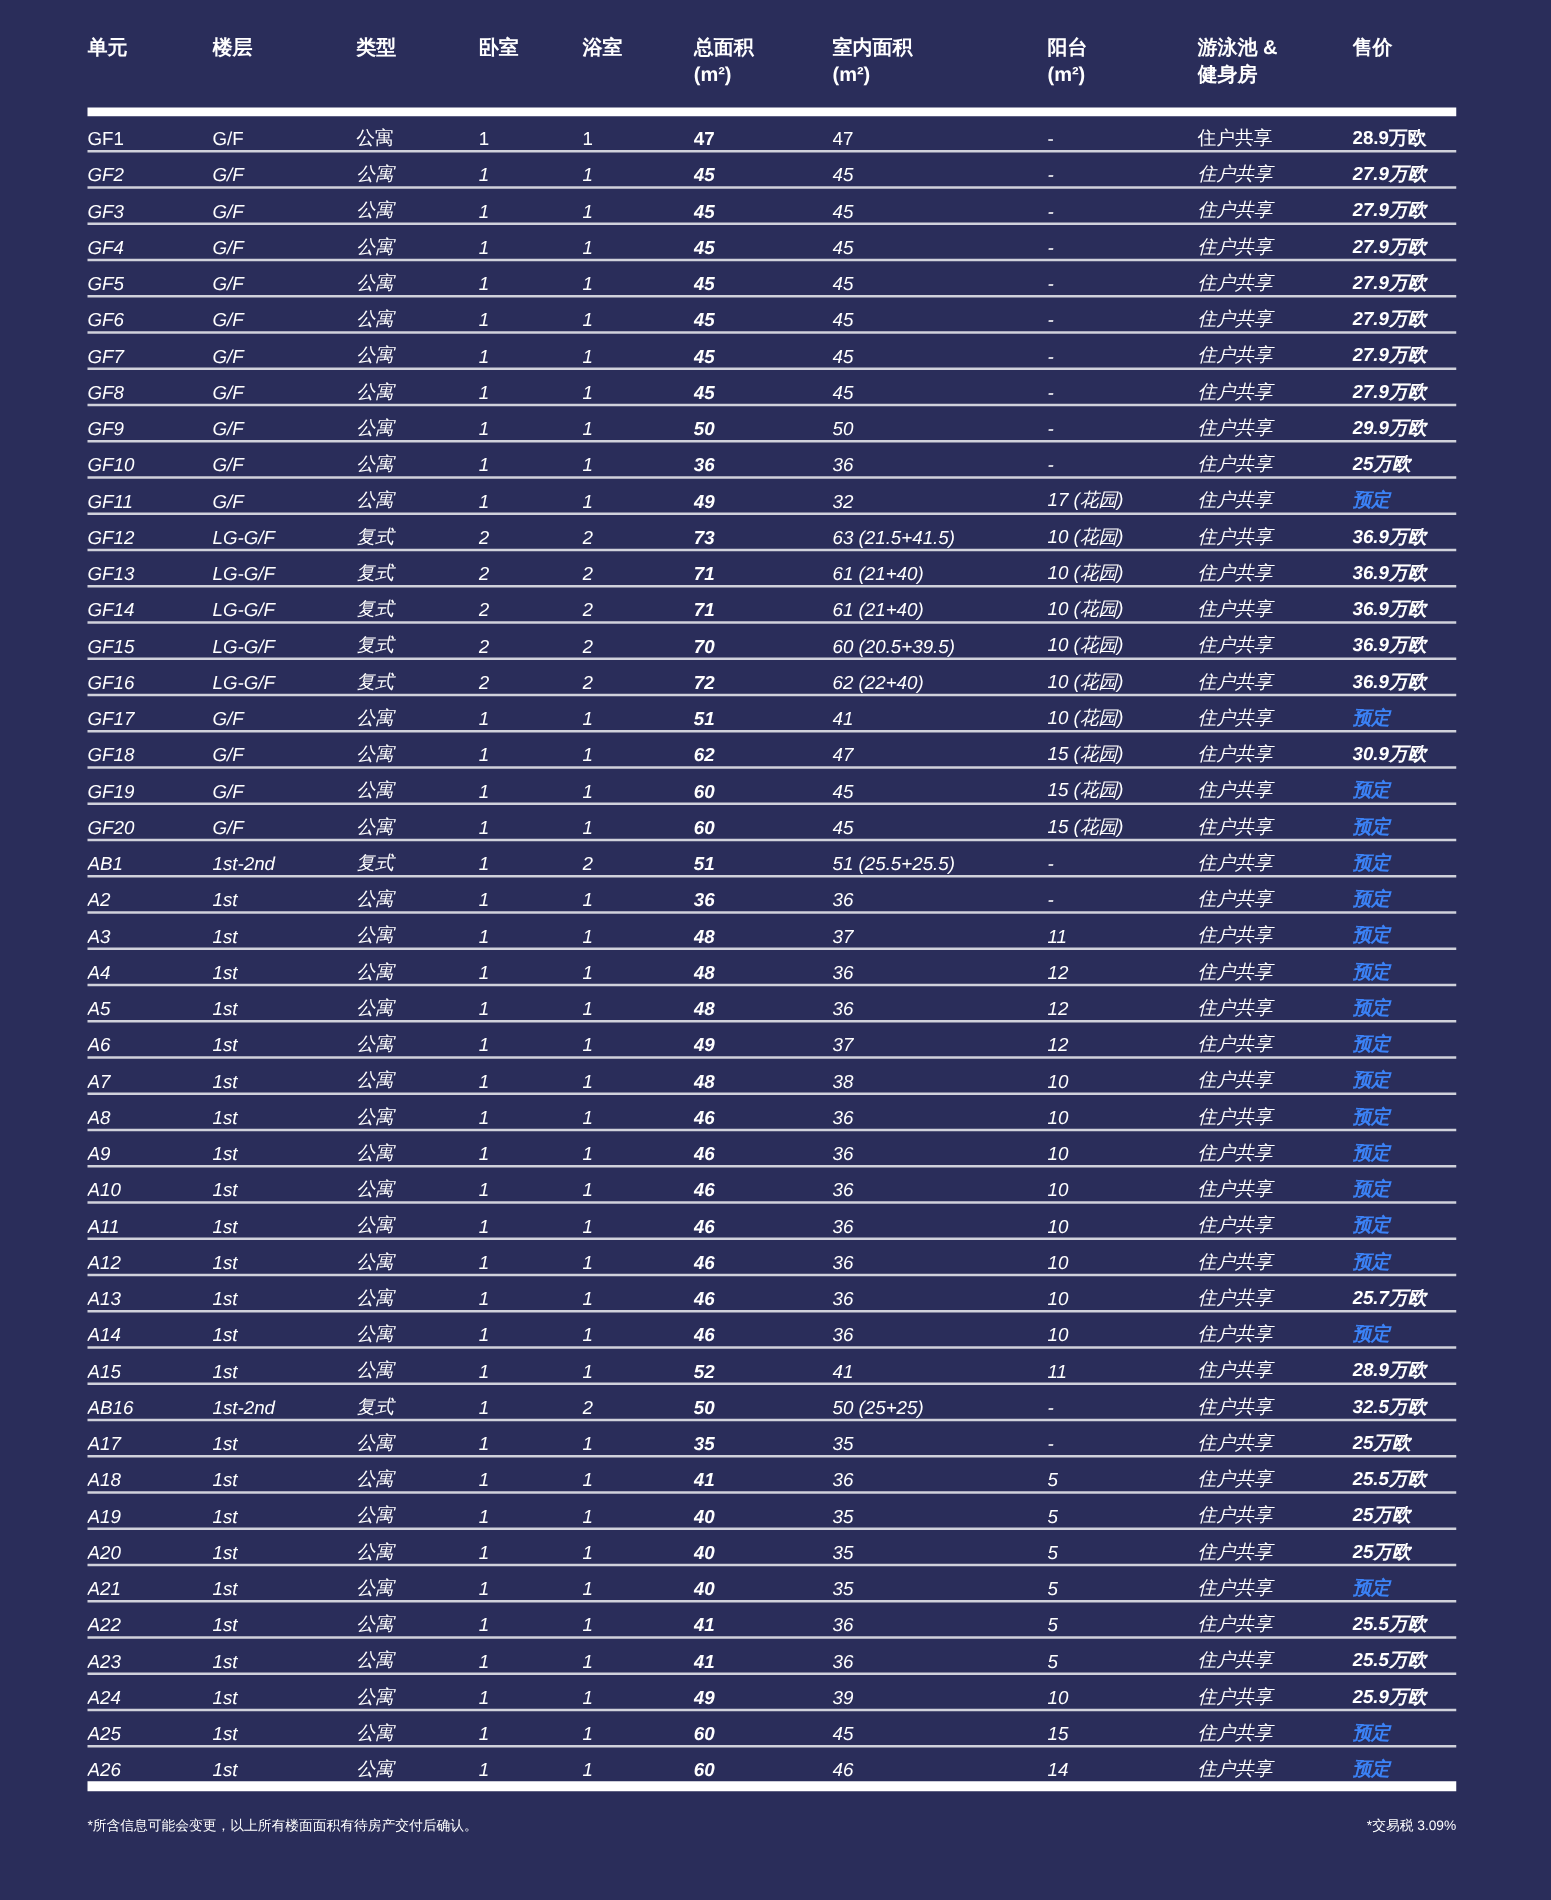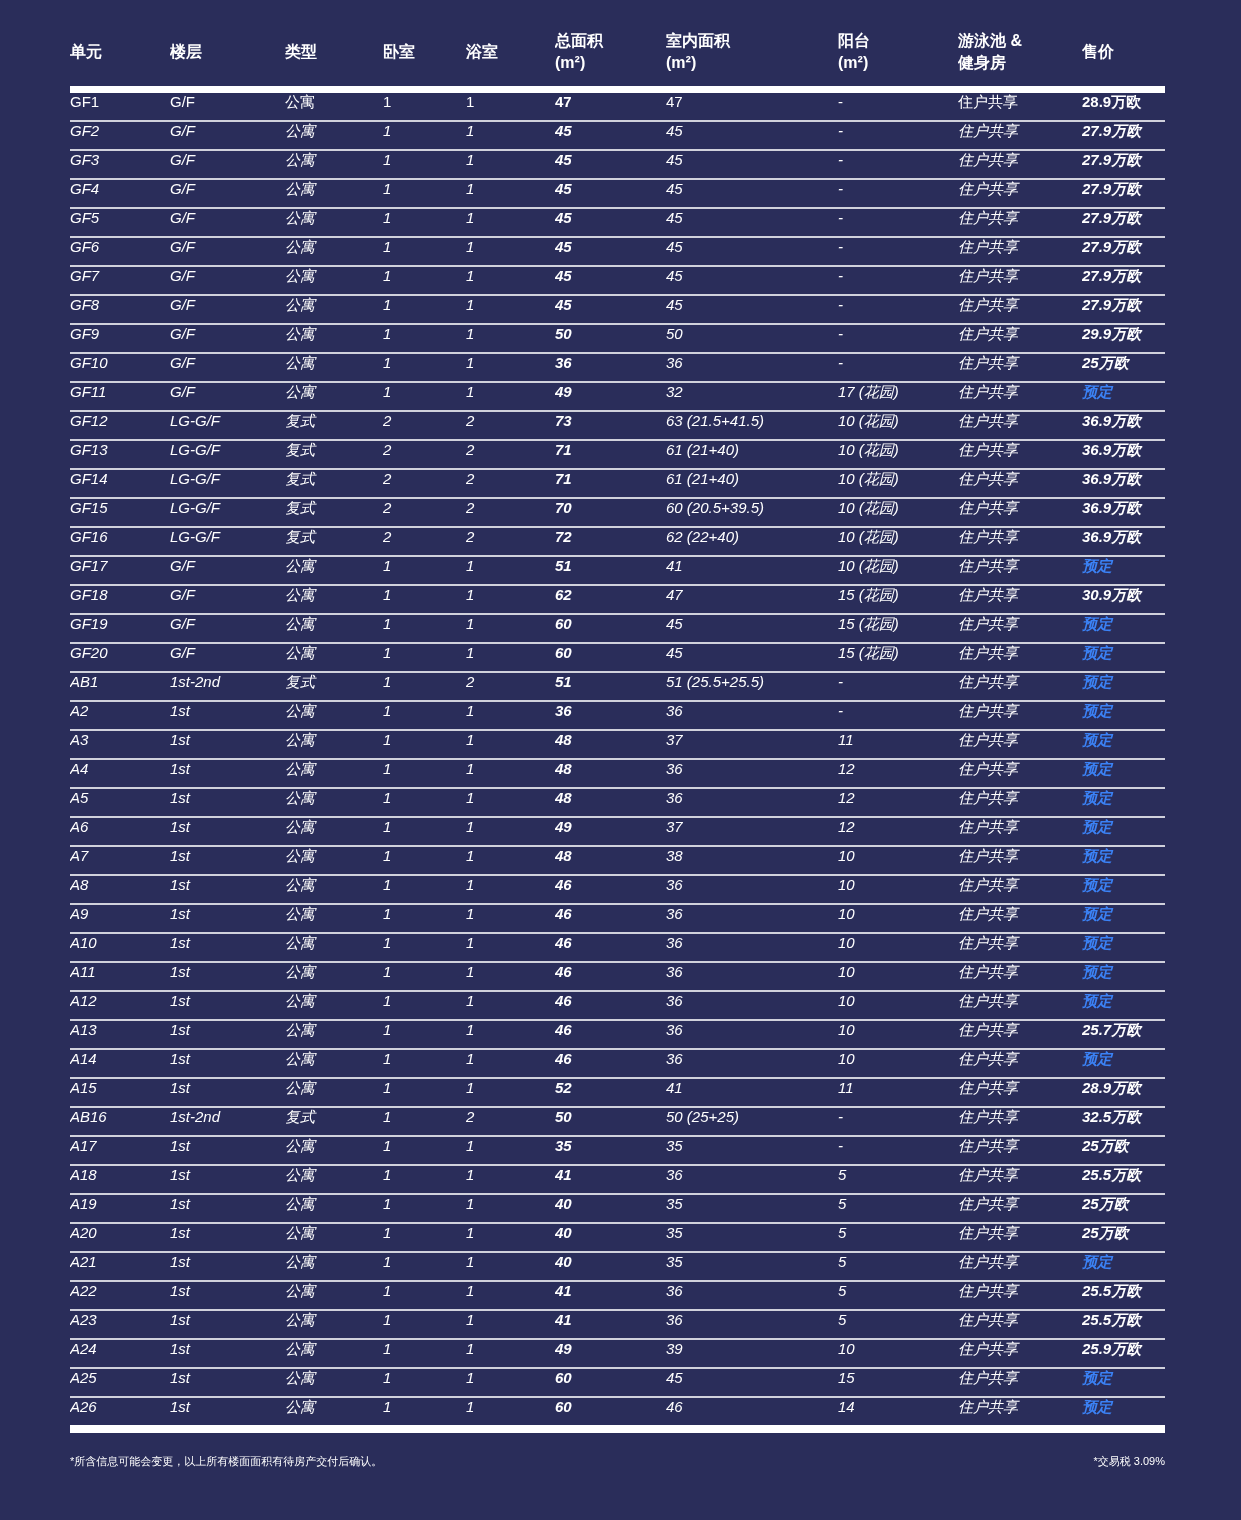--- a/index.html
+++ b/index.html
@@ -15,21 +15,21 @@
     overflow: hidden;
   }
   .page {
     padding: 28px 0 0 70px;
   }
   .table {
     width: 1095px;
   }
   .header-row {
     display: flex;
-    align-items: center;
+    align-items: flex-start;
     min-height: 48px;
   }
   .col {
     box-sizing: border-box;
     padding-right: 6px;
     overflow: hidden;
     white-space: nowrap;
   }
   
   .col:nth-child(1)  { width: 100px; }
@@ -52,21 +52,21 @@
     height: 7px;
     background: #ffffff;
     margin-top: 10px;
   }
   .thick-bar.bottom {
     height: 8px;
     margin-top: 0;
   }
   .rows .row {
     display: flex;
-    align-items: flex-start;
+    align-items: flex-end;
     height: 27px;
     font-size: 15px;
   }
   .rows .row + .row {
     border-top: 2px solid rgba(255, 255, 255, 0.78);
     font-style: italic;
   }
   .rows .row .col:nth-child(6),
   .rows .row .col:nth-child(10) {
     font-weight: bold;

